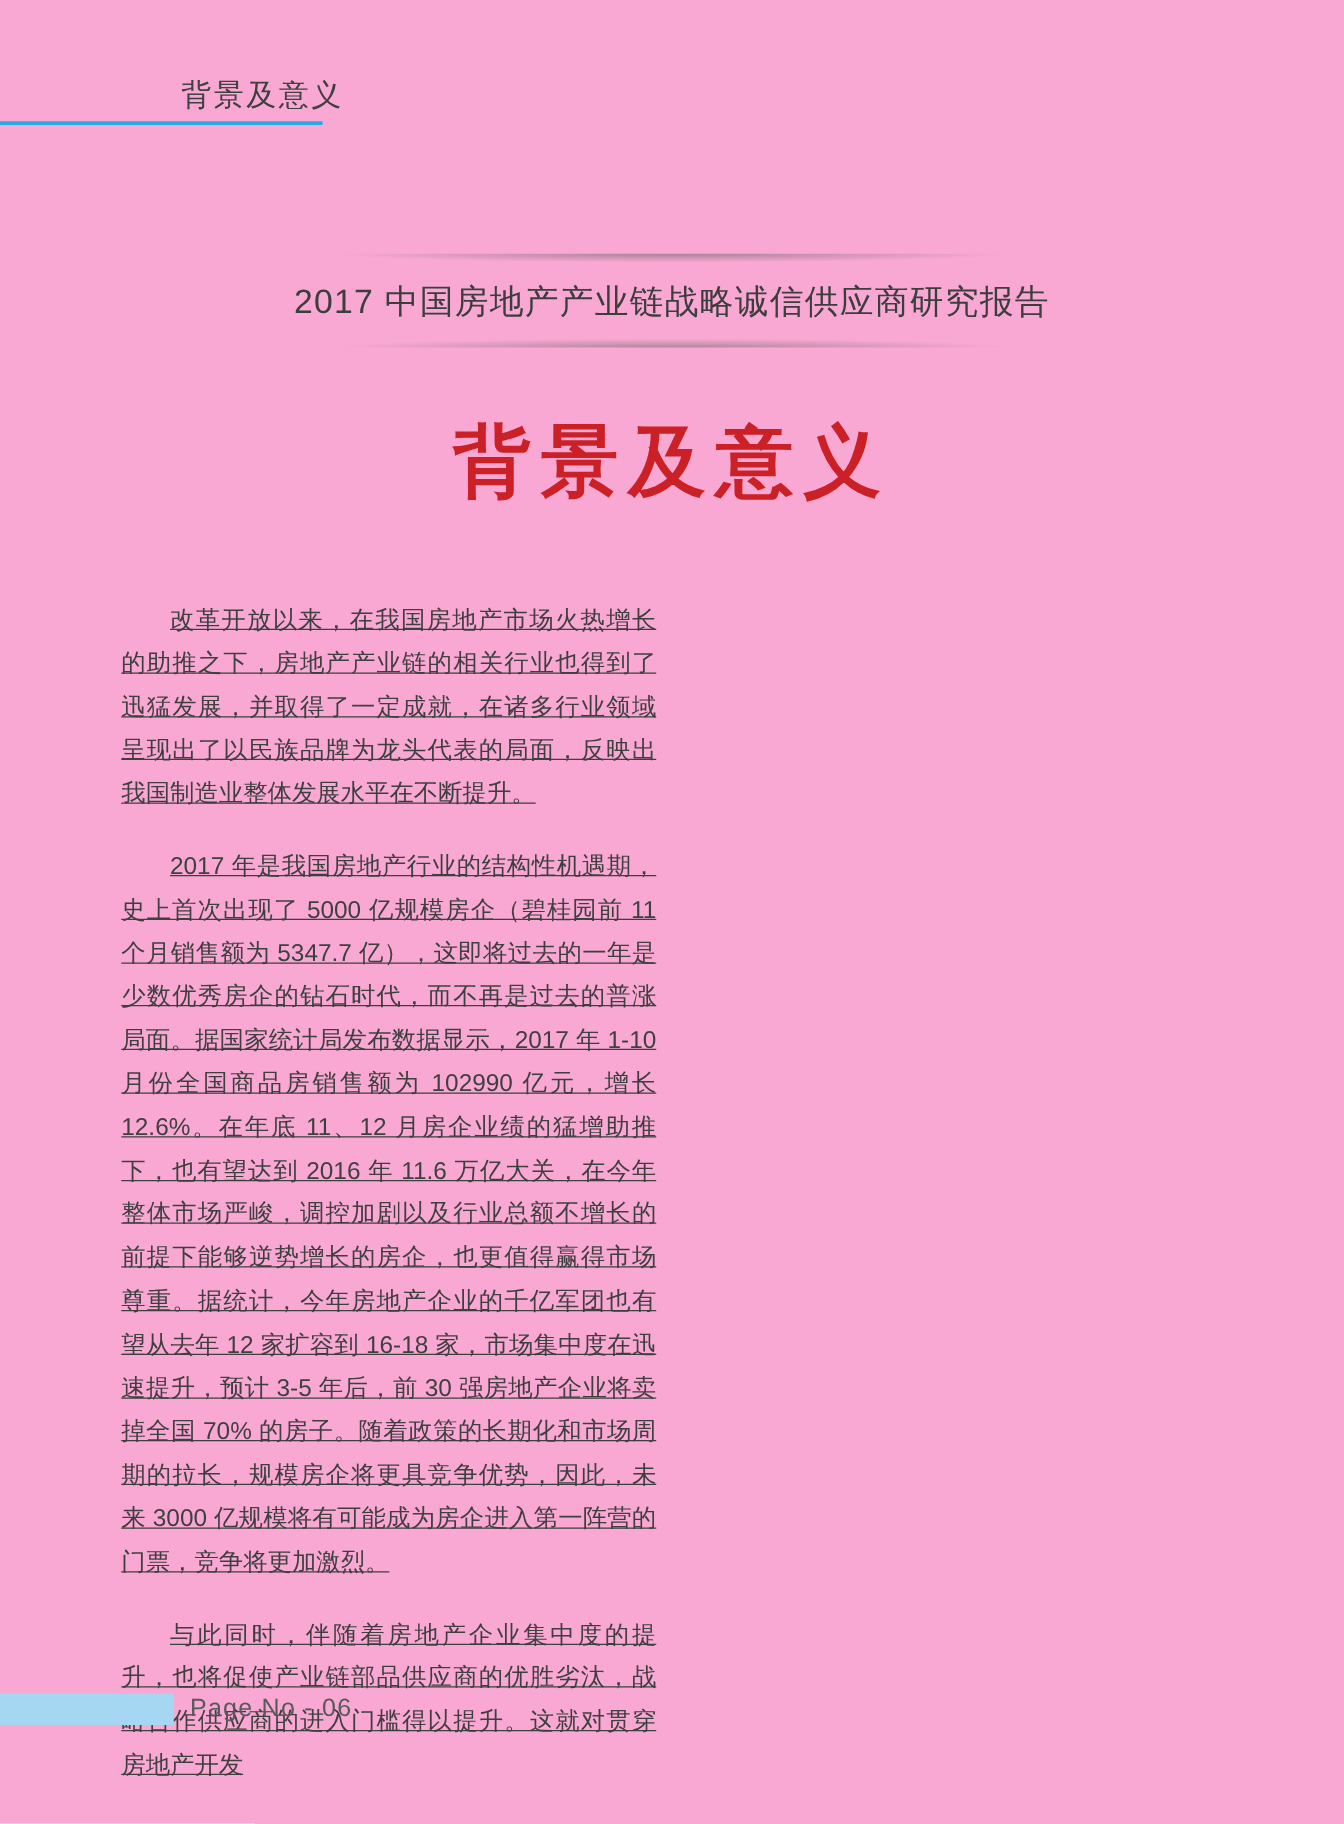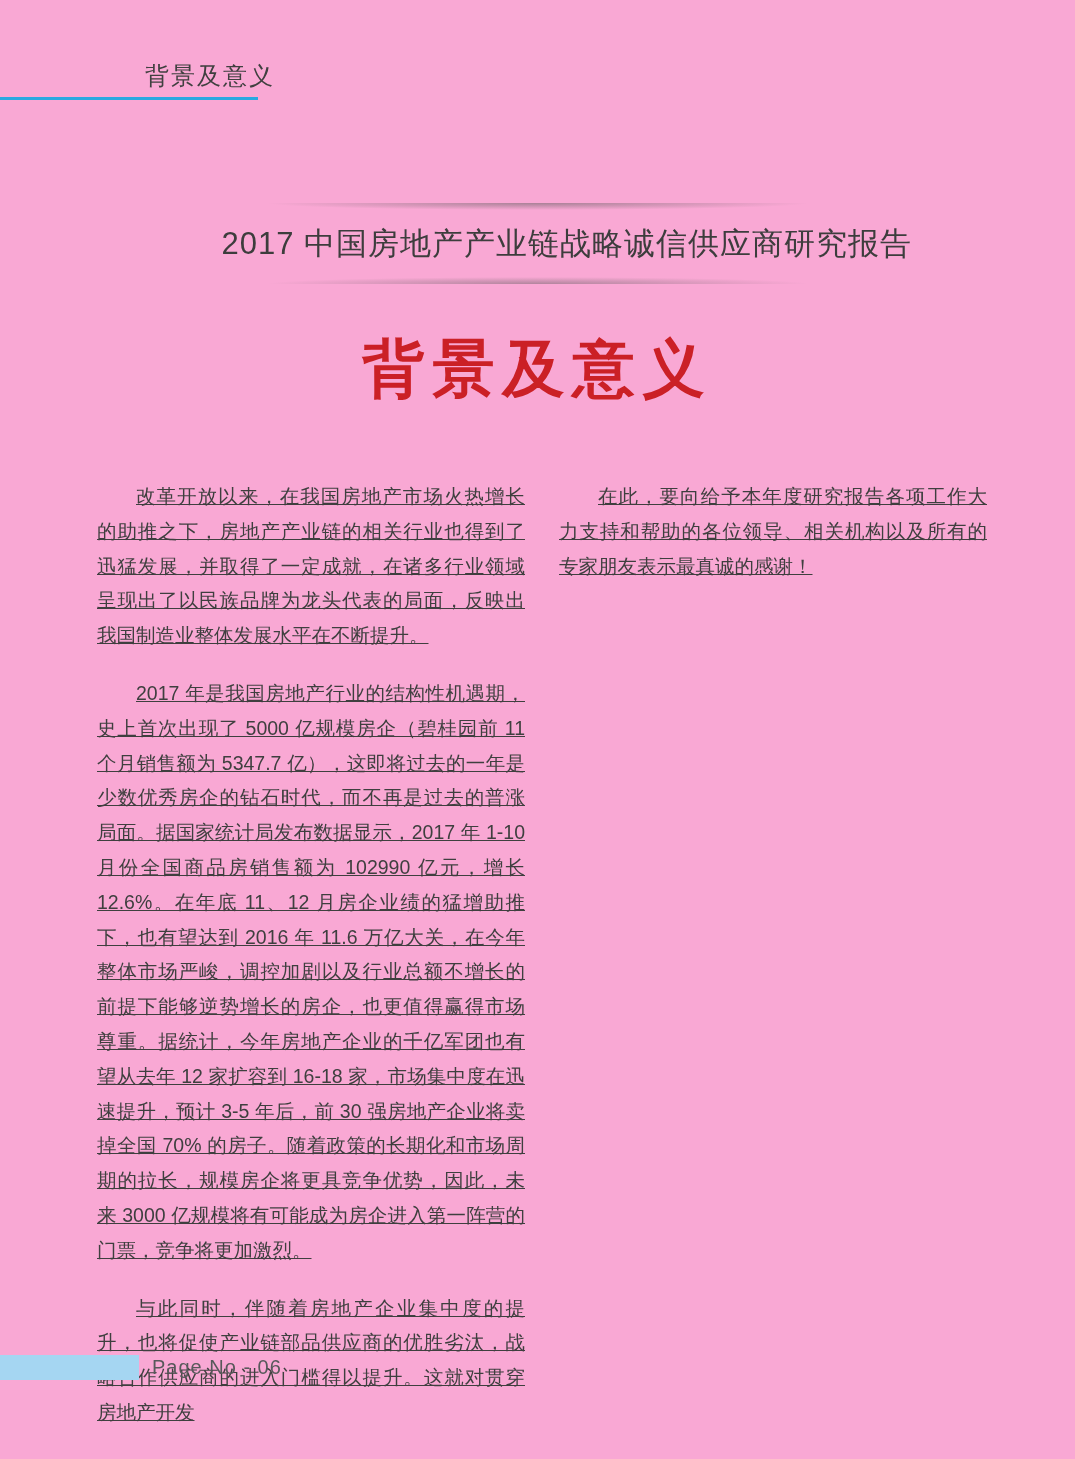--- a/index.html
+++ b/index.html
@@ -51,21 +51,21 @@
   }
   .banner::before {
     top: 0;
     background: radial-gradient(55% 100% at 50% 0%, rgba(90,90,90,0.50), rgba(255,255,255,0) 78%);
   }
   .banner::after {
     bottom: 0;
     background: radial-gradient(55% 100% at 50% 100%, rgba(90,90,90,0.45), rgba(255,255,255,0) 78%);
   }
   .banner-text {
-    font-size: 31px;
+    font-size: 27px;
     color: #3d3d3d;
     letter-spacing: 1px;
     white-space: nowrap;
   }
 
   
   .main-title {
     position: absolute;
     left: 0;
     top: 326px;
@@ -131,20 +131,19 @@
 
   <h1 class="main-title">背景及意义</h1>
 
   <main class="columns">
     <section class="col">
       <p class="para indent">改革开放以来，在我国房地产市场火热增长的助推之下，房地产产业链的相关行业也得到了迅猛发展，并取得了一定成就，在诸多行业领域呈现出了以民族品牌为龙头代表的局面，反映出我国制造业整体发展水平在不断提升。</p>
       <p class="para indent">2017 年是我国房地产行业的结构性机遇期，史上首次出现了 5000 亿规模房企（碧桂园前 11 个月销售额为 5347.7 亿），这即将过去的一年是少数优秀房企的钻石时代，而不再是过去的普涨局面。据国家统计局发布数据显示，2017 年 1-10 月份全国商品房销售额为 102990 亿元，增长 12.6%。在年底 11、12 月房企业绩的猛增助推下，也有望达到 2016 年 11.6 万亿大关，在今年整体市场严峻，调控加剧以及行业总额不增长的前提下能够逆势增长的房企，也更值得赢得市场尊重。据统计，今年房地产企业的千亿军团也有望从去年 12 家扩容到 16-18 家，市场集中度在迅速提升，预计 3-5 年后，前 30 强房地产企业将卖掉全国 70% 的房子。随着政策的长期化和市场周期的拉长，规模房企将更具竞争优势，因此，未来 3000 亿规模将有可能成为房企进入第一阵营的门票，竞争将更加激烈。</p>
       <p class="para indent">与此同时，伴随着房地产企业集中度的提升，也将促使产业链部品供应商的优胜劣汰，战略合作供应商的进入门槛得以提升。这就对贯穿房地产开发</p>
     </section>
     <section class="col">
-      <p class="para indent">在此，要向给予本年度研究报告各项工作大力支持和帮助的各位领导、相关机构以及所有的专家朋友表示最真诚的感谢！</p>
     </section>
   </main>
 
   <div class="footer-bar"></div>
   <div class="footer-text">Page No - 06</div>
 
 </div>
 
 </body></html>

